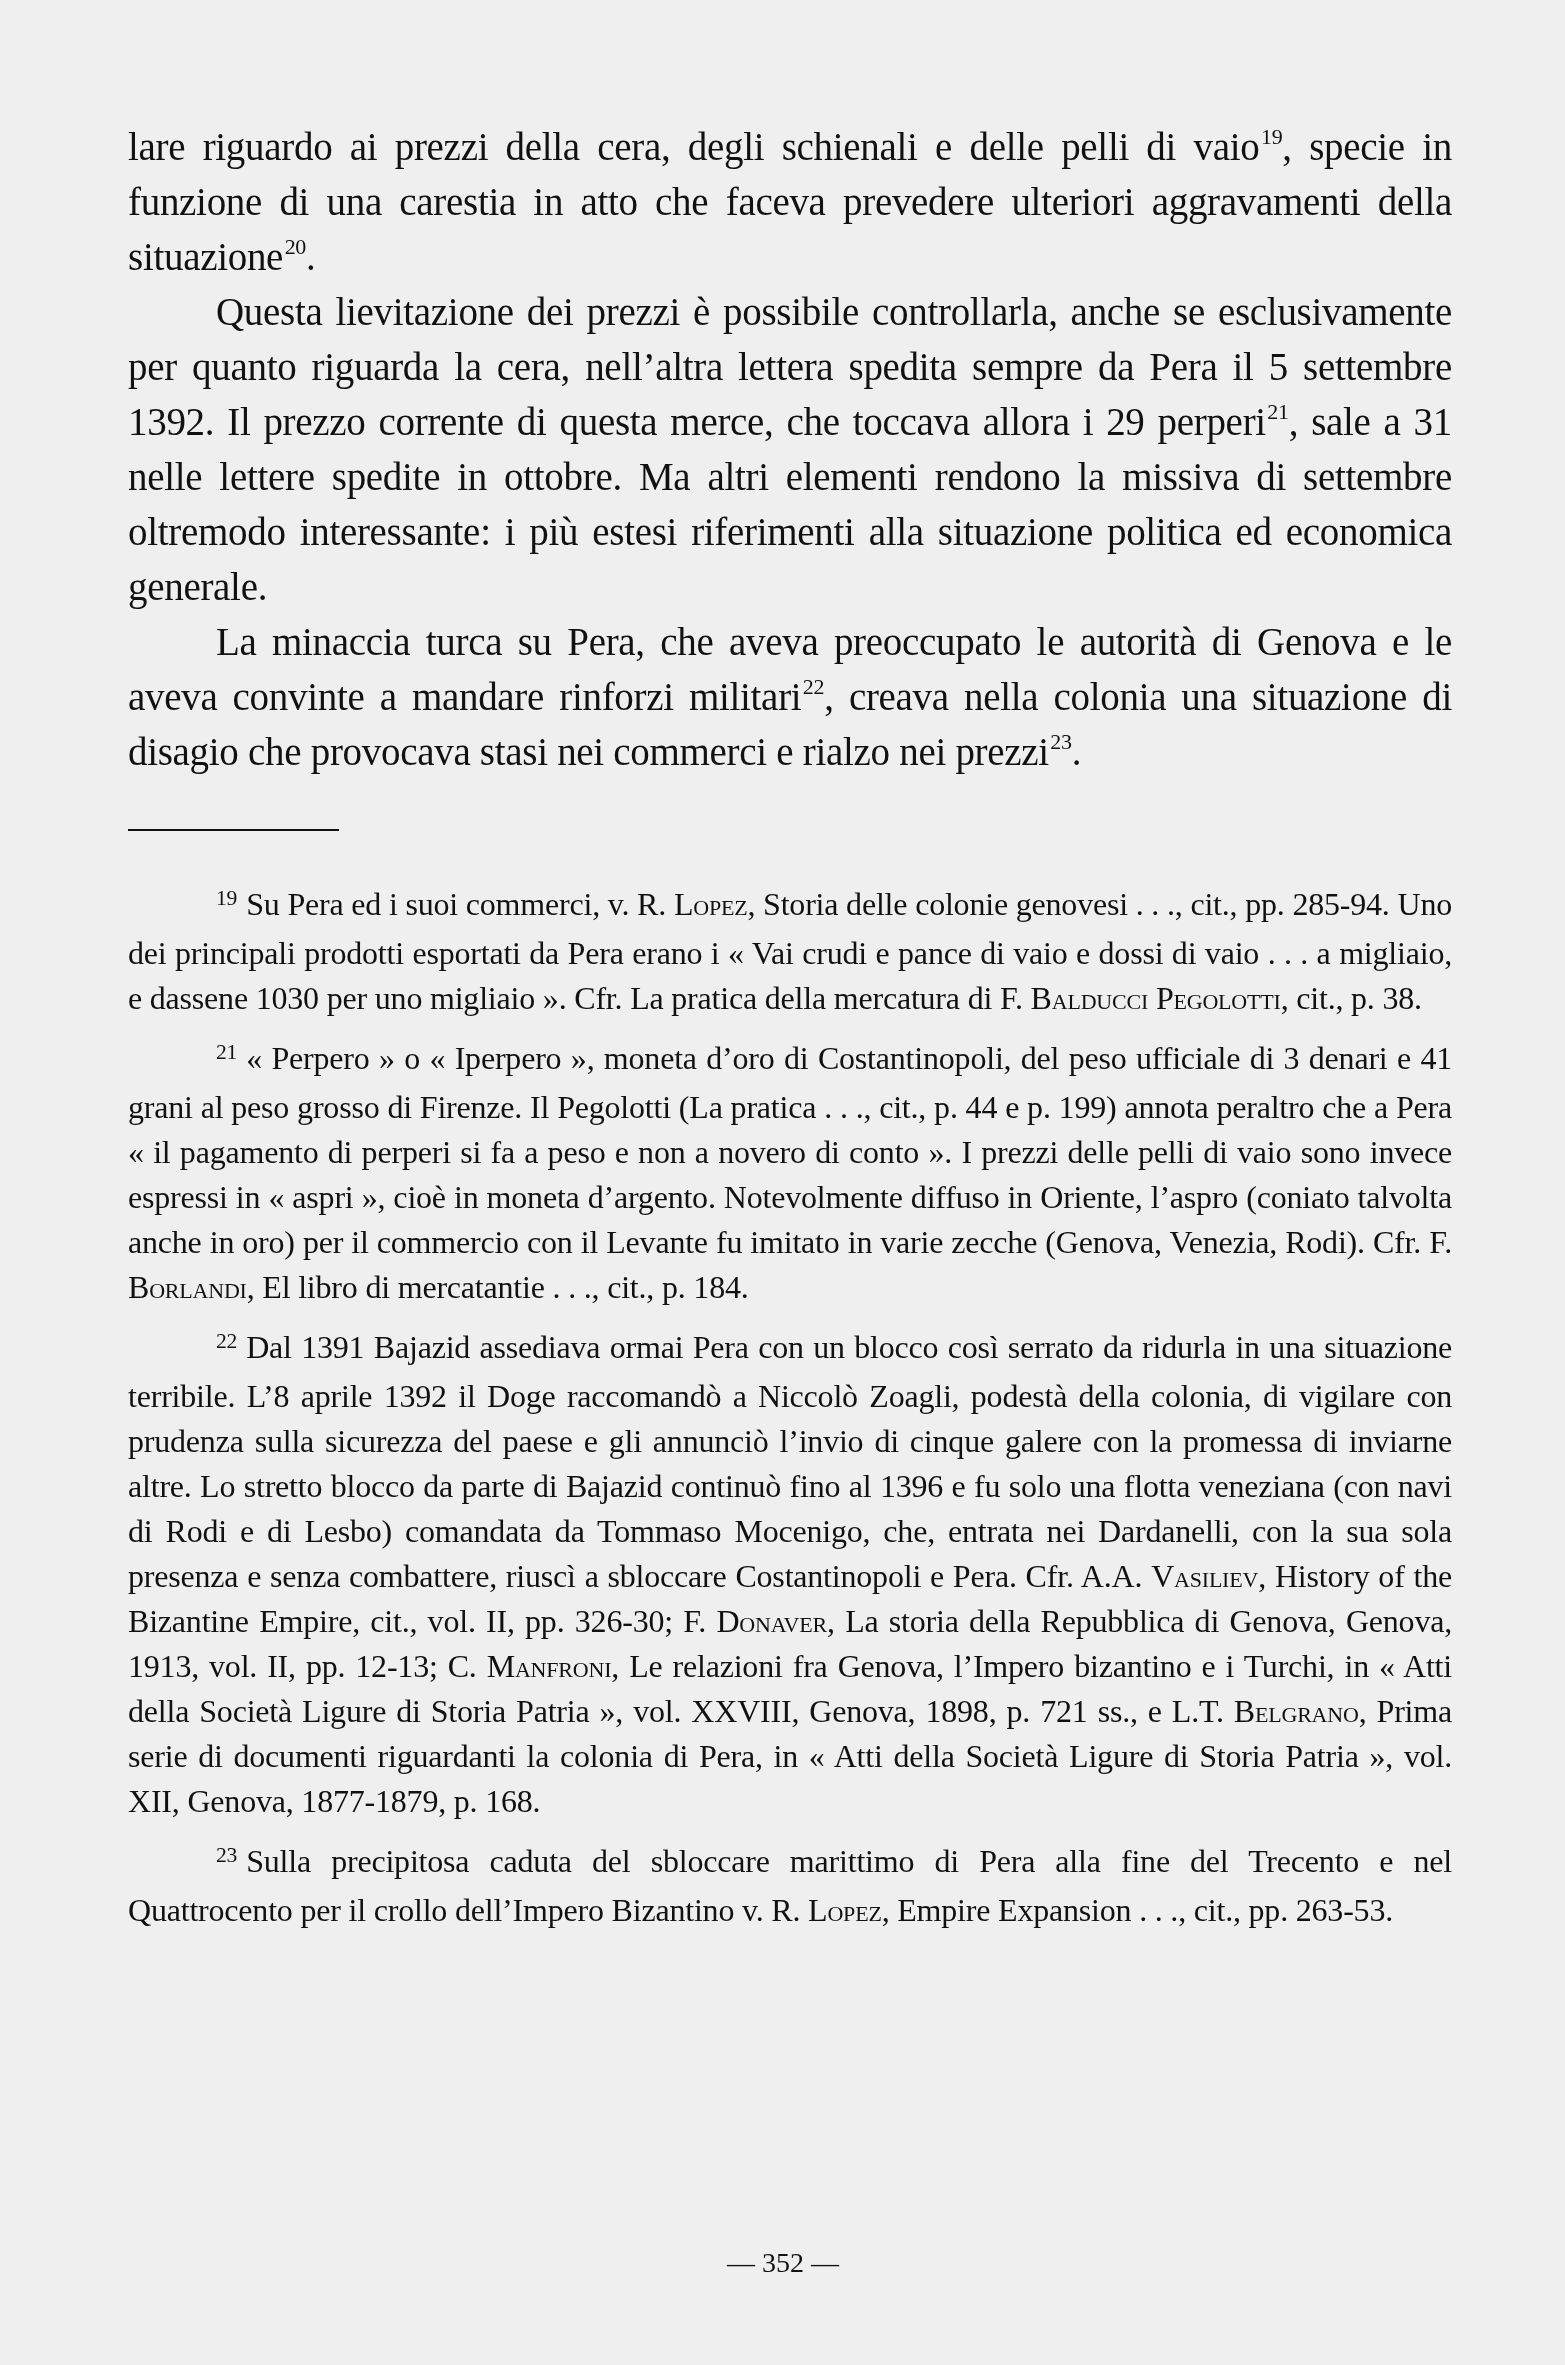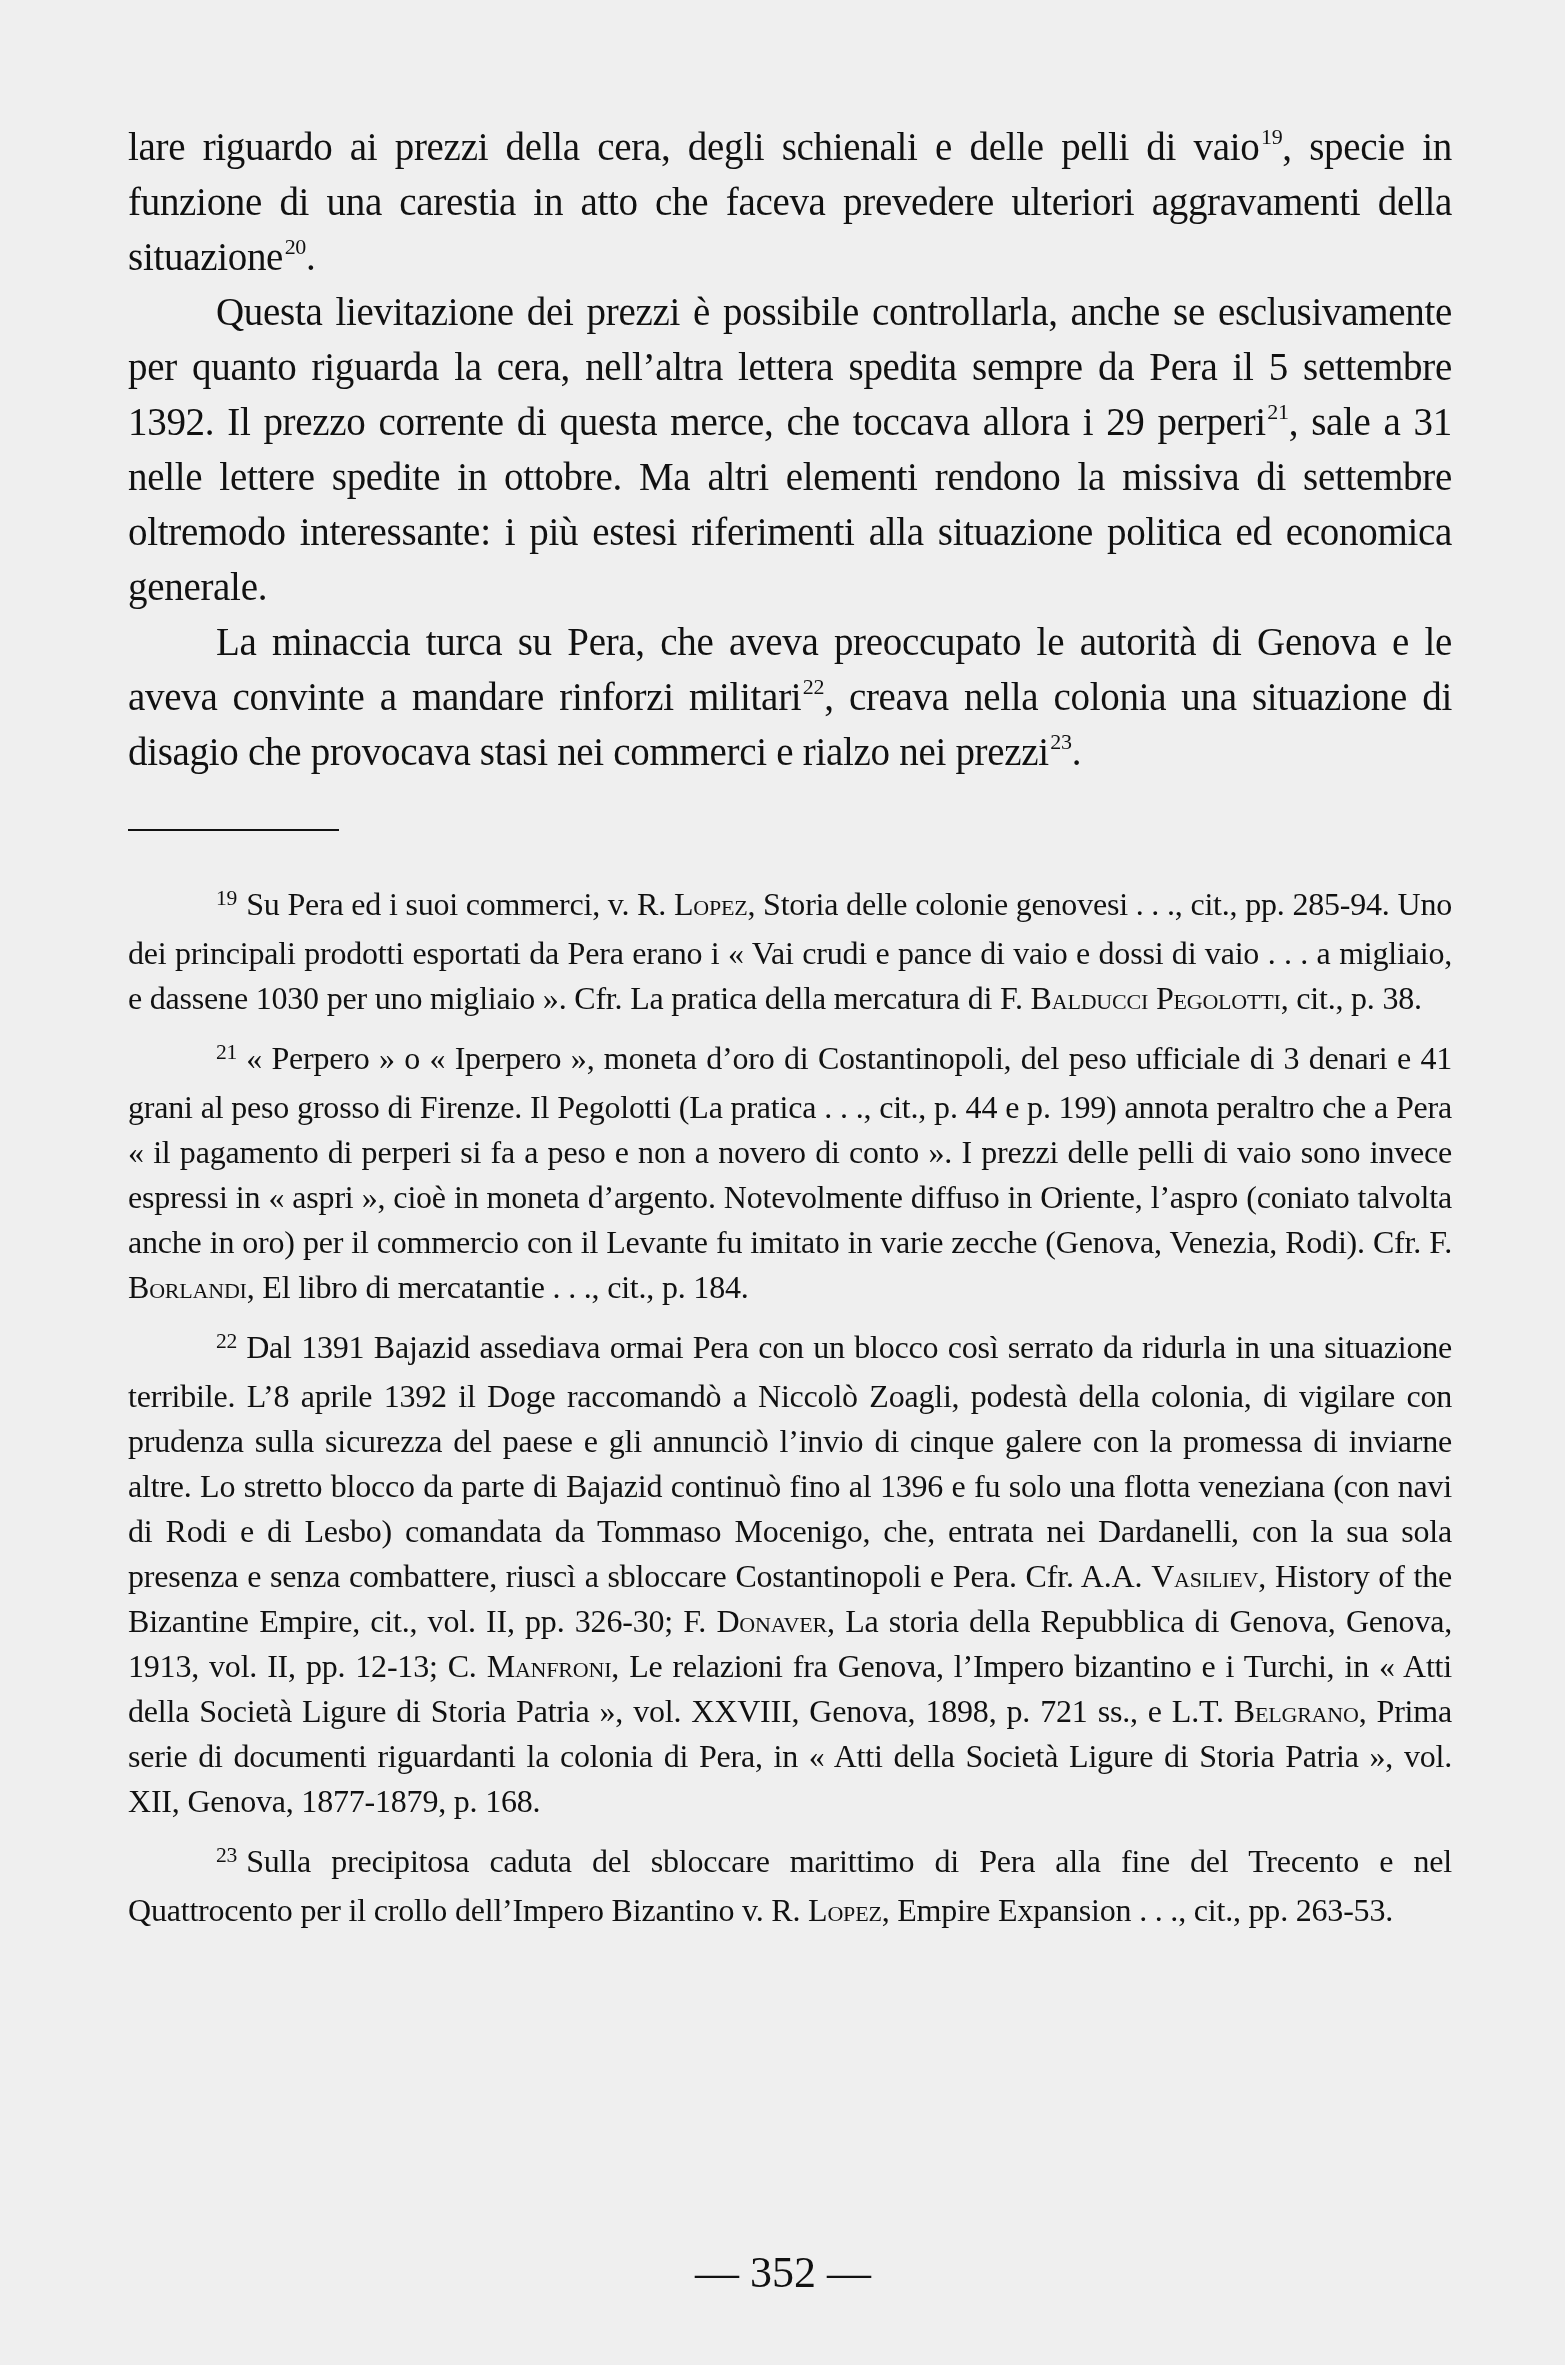--- a/index.html
+++ b/index.html
@@ -65,21 +65,21 @@
       margin-right: 9px;
     }
     .sc { font-variant: small-caps; }
     .it { }
     .page-number {
       position: absolute;
       left: 0;
       width: 1566px;
       top: 2247px;
       text-align: center;
-      font-size: 44px;
+      font-size: 28px;
     }
   </style>
 </head>
 <body>
 
 <div class="page body-text">
   <p class="first"><span>lare riguardo ai prezzi della cera, degli schienali e delle pelli di vaio</span><sup class="fn">19</sup><span>, specie in funzione di una carestia in atto che faceva prevedere ulteriori aggravamenti della situazione</span><sup class="fn">20</sup><span>.</span></p>
   <p class="indent"><span>Questa lievitazione dei prezzi è possibile controllarla, anche se esclusivamente per quanto riguarda la cera, nell’altra lettera spedita sempre da Pera il 5 settembre 1392. Il prezzo corrente di questa merce, che toccava allora i 29 perperi</span><sup class="fn">21</sup><span>, sale a 31 nelle lettere spedite in ottobre. Ma altri elementi rendono la missiva di settembre oltremodo interessante: i più estesi riferimenti alla situazione politica ed economica generale.</span></p>
   <p class="indent"><span>La minaccia turca su Pera, che aveva preoccupato le autorità di Genova e le aveva convinte a mandare rinforzi militari</span><sup class="fn">22</sup><span>, creava nella colonia una situazione di disagio che provocava stasi nei commerci e rialzo nei prezzi</span><sup class="fn">23</sup><span>.</span></p>
 </div>

